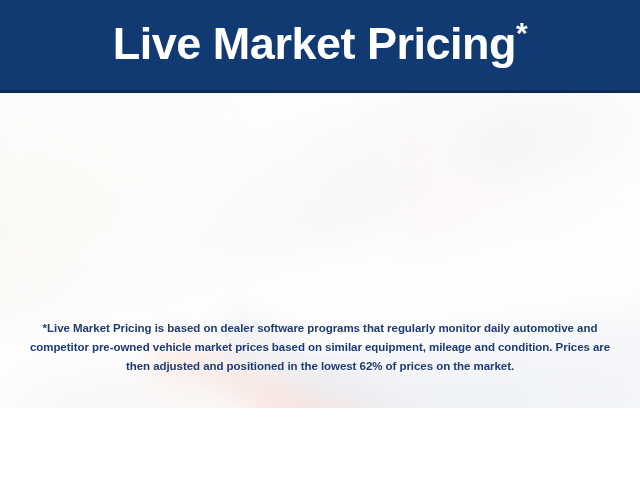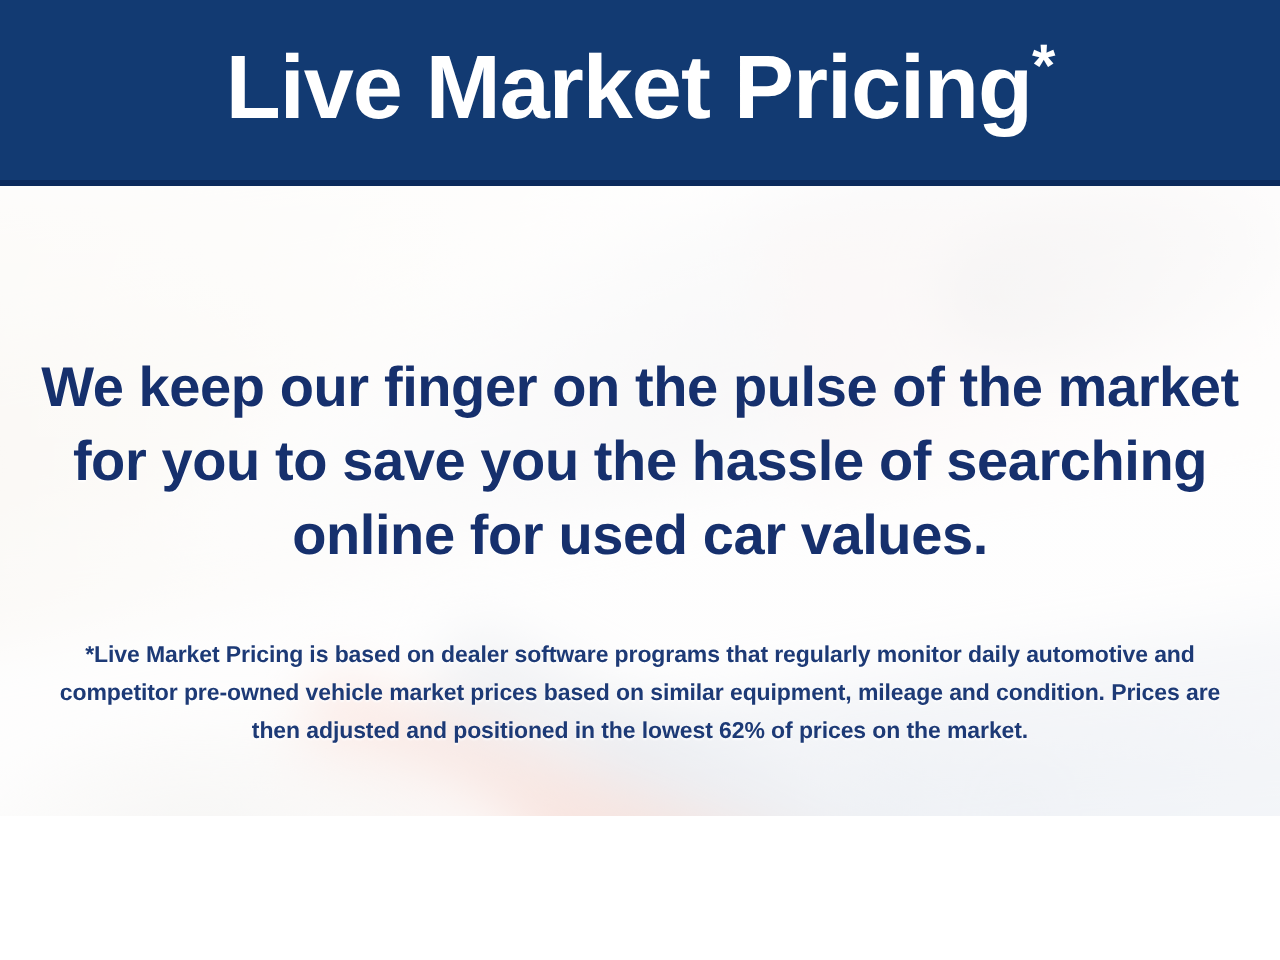--- a/index.html
+++ b/index.html
@@ -245,17 +245,16 @@
     <div class="layer bg-rim-2"></div>
     <div class="layer bg-pillar"></div>
     <div class="bg-veil"></div>
   </div>
 
   <div class="header-banner">
     <h1 class="header-title"><span>Live Market Pricing</span><span class="asterisk">*</span></h1>
   </div>
 
   <div class="content">
-    <p class="headline">We keep our finger on the pulse of the market for you to save you the hassle of searching online for used car values.</p>
     <p class="disclaimer">*Live Market Pricing is based on dealer software programs that regularly monitor daily automotive and competitor pre-owned vehicle market prices based on similar equipment, mileage and condition. Prices are then adjusted and positioned in the lowest 62% of prices on the market.</p>
   </div>
 
 </div>
 
 </body></html>

